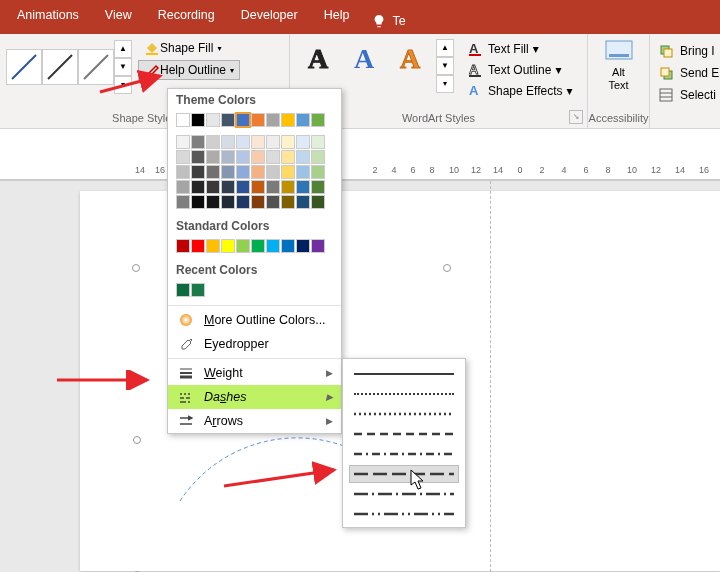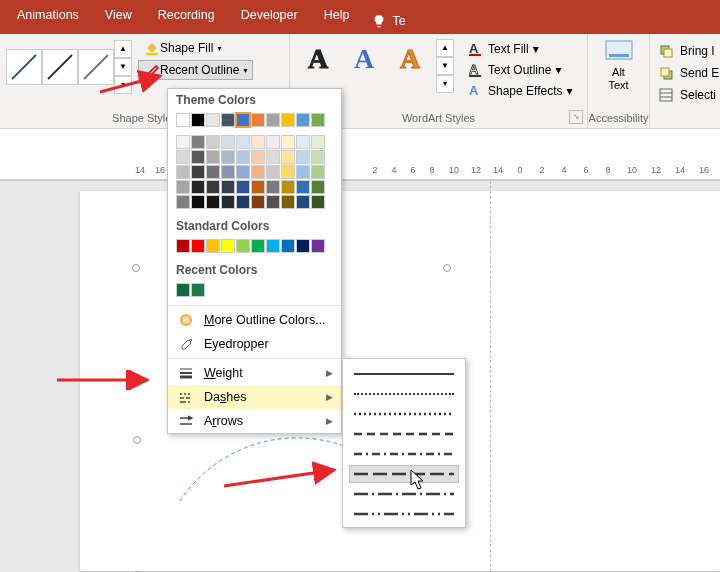--- a/index.html
+++ b/index.html
@@ -63,21 +63,21 @@
   .sel-handle { width:8px; height:8px; background:#fff; border:1px solid #999; border-radius:50%; position:absolute; }
 
   
   .outline-panel { position:absolute; left:167px; top:88px; width:175px; background:#fff; border:1px solid #c6c6c6; box-shadow:2px 2px 6px rgba(0,0,0,0.25); z-index:50; }
   .panel-section { padding:4px 8px; font-size:12px; font-weight:600; color:#555; }
   .swatch-grid { display:flex; flex-wrap:wrap; gap:1px; padding:2px 8px 6px 8px; }
   .swatch { width:14px; height:14px; border:1px solid #ccc; }
   .swatch.selected { outline:2px solid #f0a030; outline-offset:-1px; }
   .panel-sep { border-top:1px solid #e3e3e3; margin:2px 0; }
   .menu-item { display:flex; align-items:center; gap:10px; padding:4px 10px; font-size:12.5px; position:relative; }
-  .menu-item:hover, .menu-item.hover { background:#fef9c3; }
+  .menu-item:hover, .menu-item.hover { background:#bef264;font-style:italic; }
   .menu-item .arrow { position:absolute; right:8px; font-size:9px; color:#666; }
   .mi-ico { width:16px; height:16px; display:flex; align-items:center; justify-content:center; }
 
   
   .dashes-flyout { position:absolute; left:342px; top:358px; width:124px; background:#fff; border:1px solid #c6c6c6; box-shadow:2px 2px 6px rgba(0,0,0,0.25); z-index:60; padding:6px 6px 2px 6px; }
   .dash-opt { height:18px; display:flex; align-items:center; justify-content:center; margin-bottom:2px; }
   .dash-opt.hover { background:#dedede; border:1px solid #bdbdbd; }
   .dash-line { width:100px; height:0; border-top-width:2px; border-top-color:#3a3a3a; }
   .more-lines { display:flex; align-items:center; gap:8px; font-size:12.5px; padding:6px 4px; border-top:1px solid #e3e3e3; margin-top:4px;}
 
@@ -139,21 +139,21 @@
                 <rect x="2" y="13" width="12" height="2" fill="#ffc000"></rect>
               </svg>
             <span>Shape Fill</span>
               <span class="dd">▾</span>
           </div>
           <div class="cmd highlight">
             <svg class="ico" viewBox="0 0 16 16">
                 <path stroke="#c00" stroke-width="1.5" fill="none" d="M2 14L12 4l2 2L4 16z"></path>
                 <rect x="1" y="13" width="14" height="2" fill="#c00000"></rect>
               </svg>
-            <span>Recent Outline</span>
+            <span>Help Outline</span>
               <span class="dd">▾</span>
           </div>
         </div>
       </div>
       <div class="group-label">Shape Styles</div>
     </div>
 
     <div class="group g-wordart">
       <div class="wa-row">
         <div class="wa-thumb" style="color:#222;-webkit-text-stroke:1px #222;">A</div>

